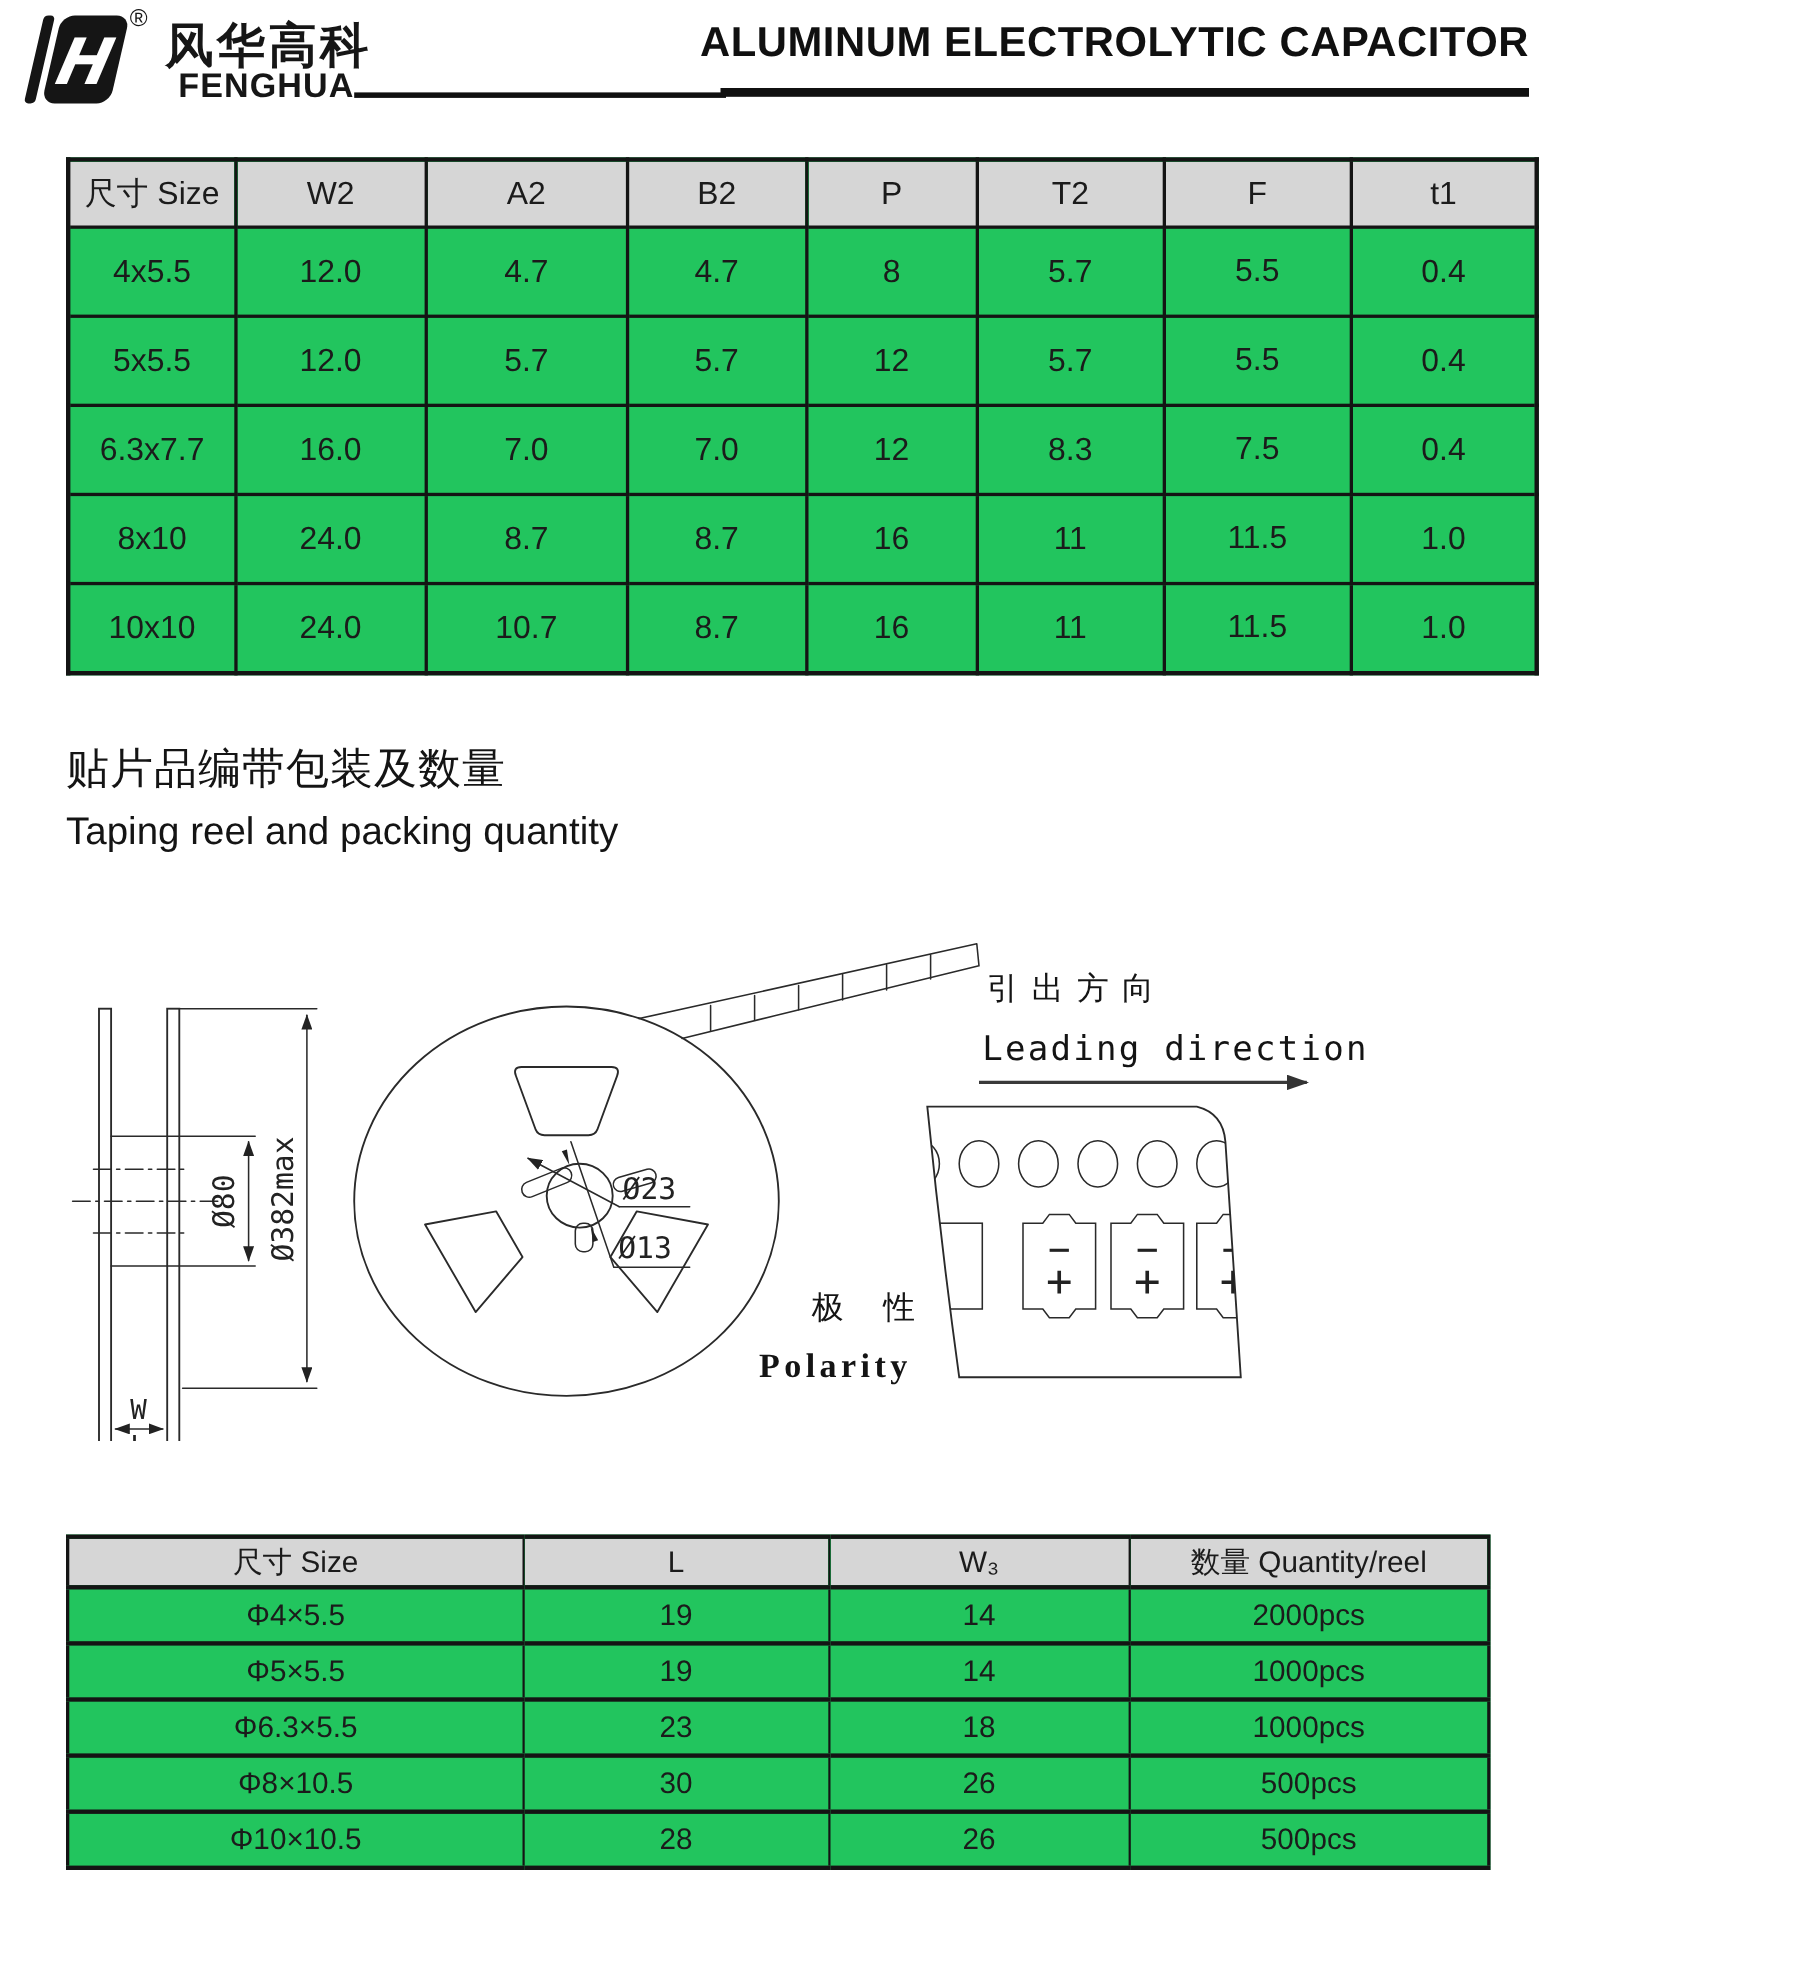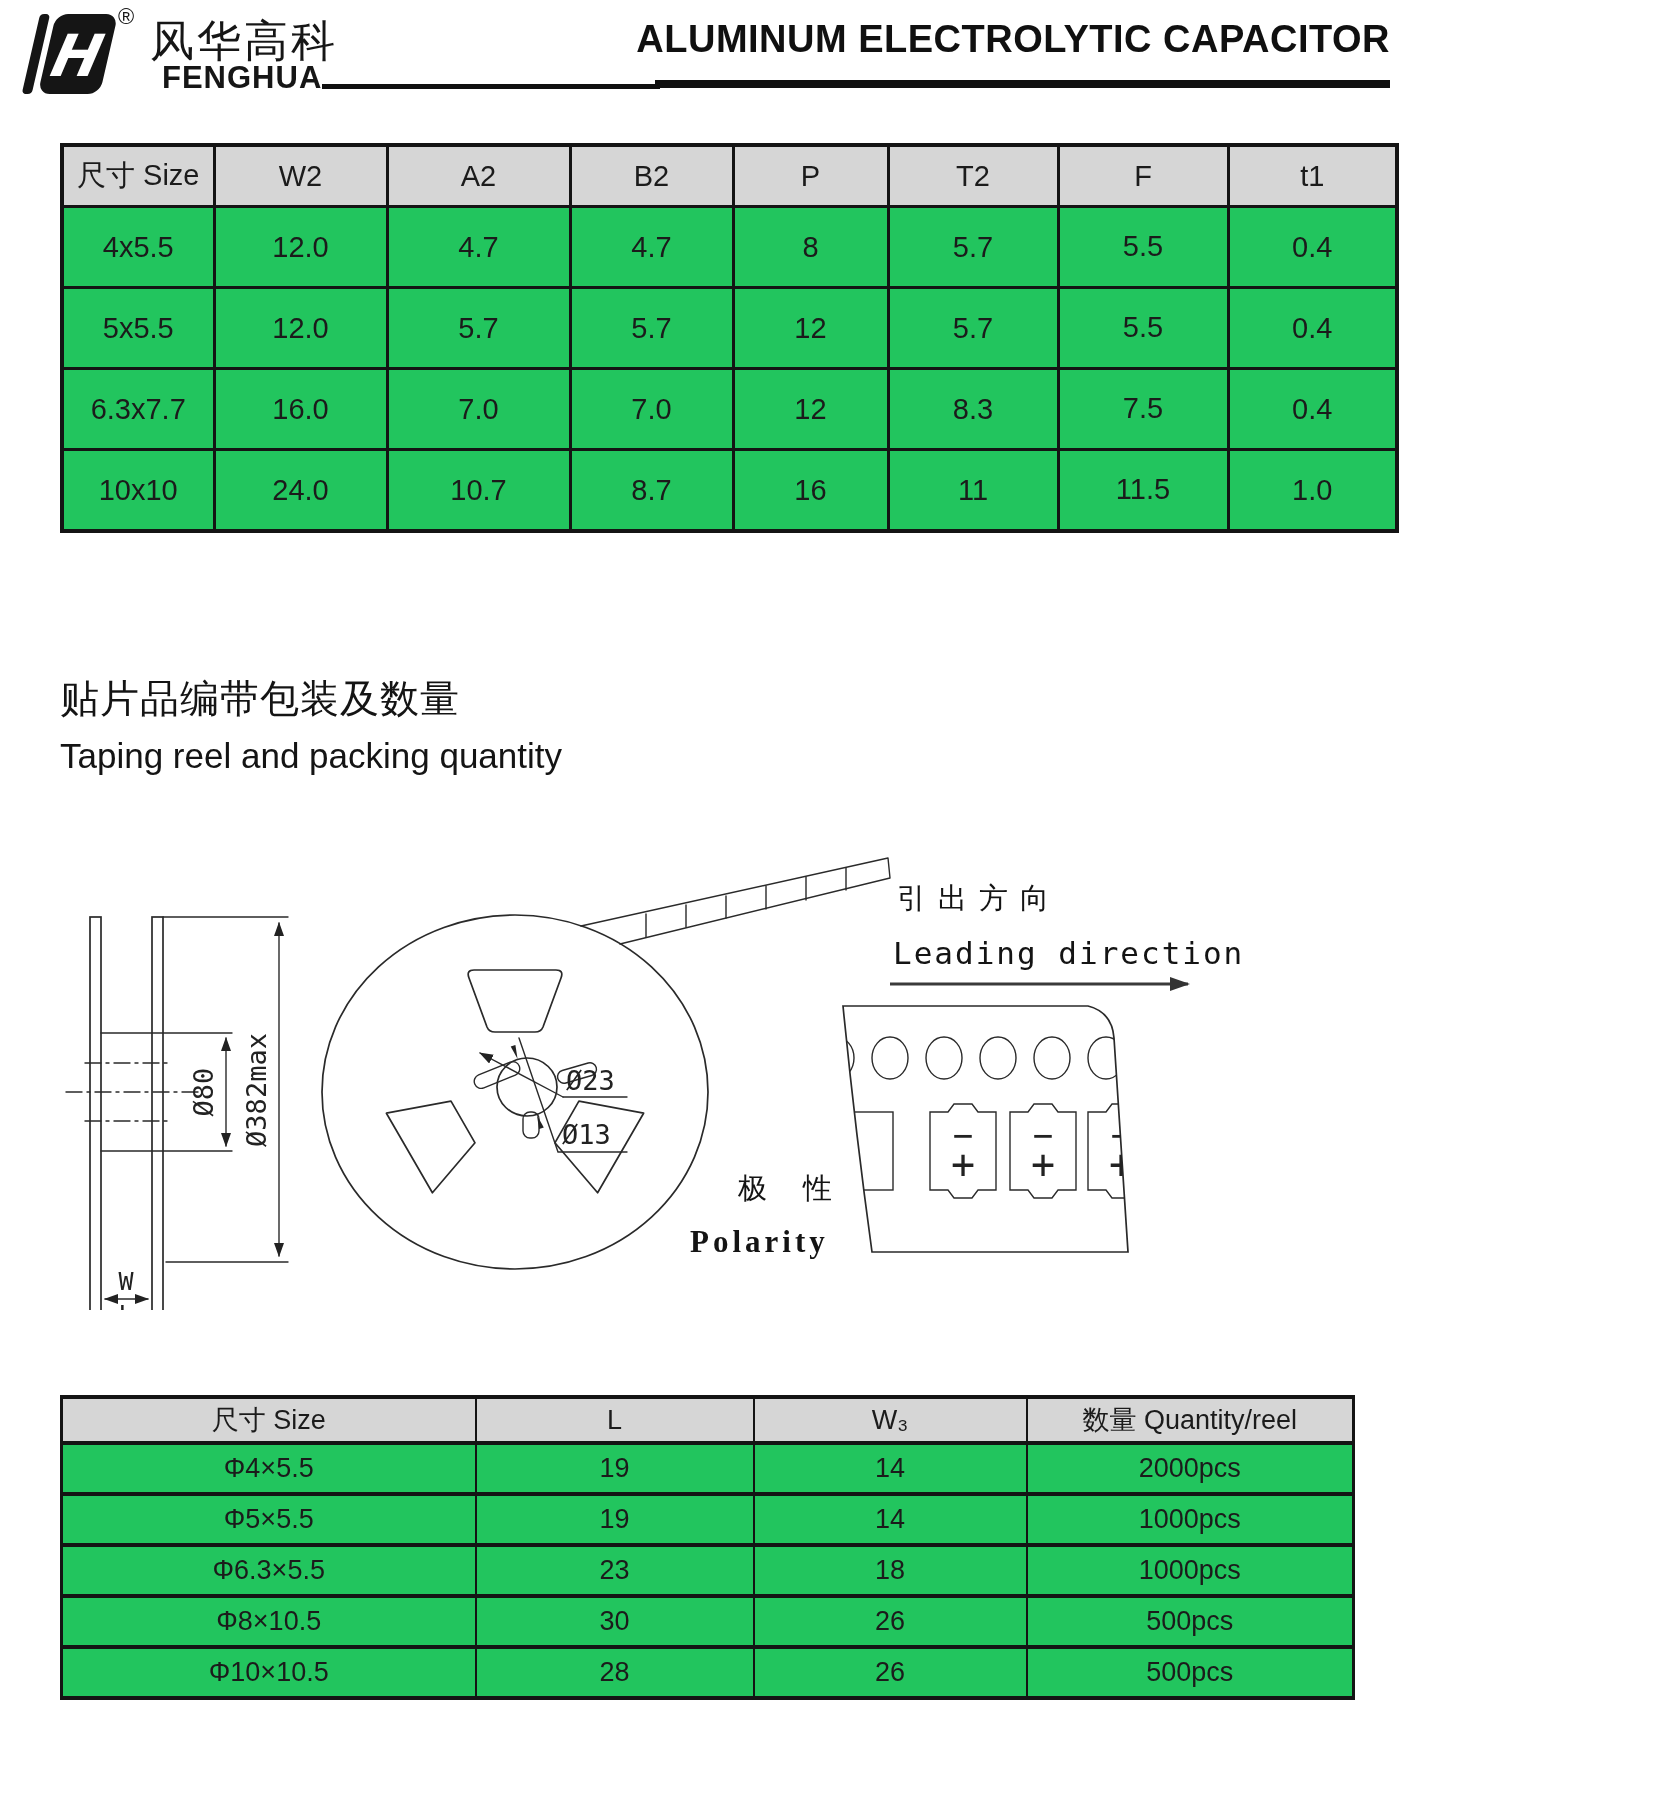--- a/index.html
+++ b/index.html
@@ -1,20 +1,20 @@
 <!DOCTYPE html>
 <html><head>
 <meta charset="utf-8">
 <style>
   html,body{margin:0;padding:0;background:#ffffff;}
   .page{position:relative;width:1653px;height:1793px;background:#fff;overflow:hidden;
         font-family:"Liberation Sans",sans-serif;color:#1b1b1b;}
   
   .logo-svg{position:absolute;left:14px;top:6px;}
-  .brand-cn{position:absolute;left:150px;top:12px;font-size:44px;font-weight:400;letter-spacing:3px;color:#161616;}
+  .brand-cn{position:absolute;left:150px;top:12px;font-size:44px;font-weight:700;letter-spacing:3px;color:#161616;}
   .brand-en{position:absolute;left:162px;top:60px;font-size:31px;font-weight:700;letter-spacing:1px;color:#161616;}
   .reg-mark{position:absolute;left:118px;top:4px;font-size:22px;color:#161616;}
   .page-title{position:absolute;right:263px;top:18px;font-size:38px;font-weight:700;letter-spacing:.5px;color:#101010;white-space:nowrap;}
   .rule-a{position:absolute;left:322px;top:84px;width:338px;height:5px;background:#101010;}
   .rule-b{position:absolute;left:655px;top:80px;width:735px;height:8px;background:#101010;}
   
   table{border-collapse:collapse;table-layout:fixed;background:#22c55e;}
   th,td{text-align:center;vertical-align:middle;font-weight:400;color:#1b1b1b;overflow:hidden;}
   .dim-table{position:absolute;left:60px;top:143px;width:1335px;border:4px solid #141414;font-size:29px;}
   .dim-table th,.dim-table td{border:3px solid #141414;}
@@ -112,20 +112,30 @@
         </tr>
         <tr>
           <td>6.3x7.7</td>
           <td>16.0</td>
           <td>7.0</td>
           <td>7.0</td>
           <td>12</td>
           <td>8.3</td>
           <td>7.5</td>
           <td>0.4</td>
+        </tr>
+        <tr>
+          <td>8x10</td>
+          <td>24.0</td>
+          <td>8.7</td>
+          <td>8.7</td>
+          <td>16</td>
+          <td>11</td>
+          <td>11.5</td>
+          <td>1.0</td>
         </tr>
         <tr>
           <td>10x10</td>
           <td>24.0</td>
           <td>10.7</td>
           <td>8.7</td>
           <td>16</td>
           <td>11</td>
           <td>11.5</td>
           <td>1.0</td>

